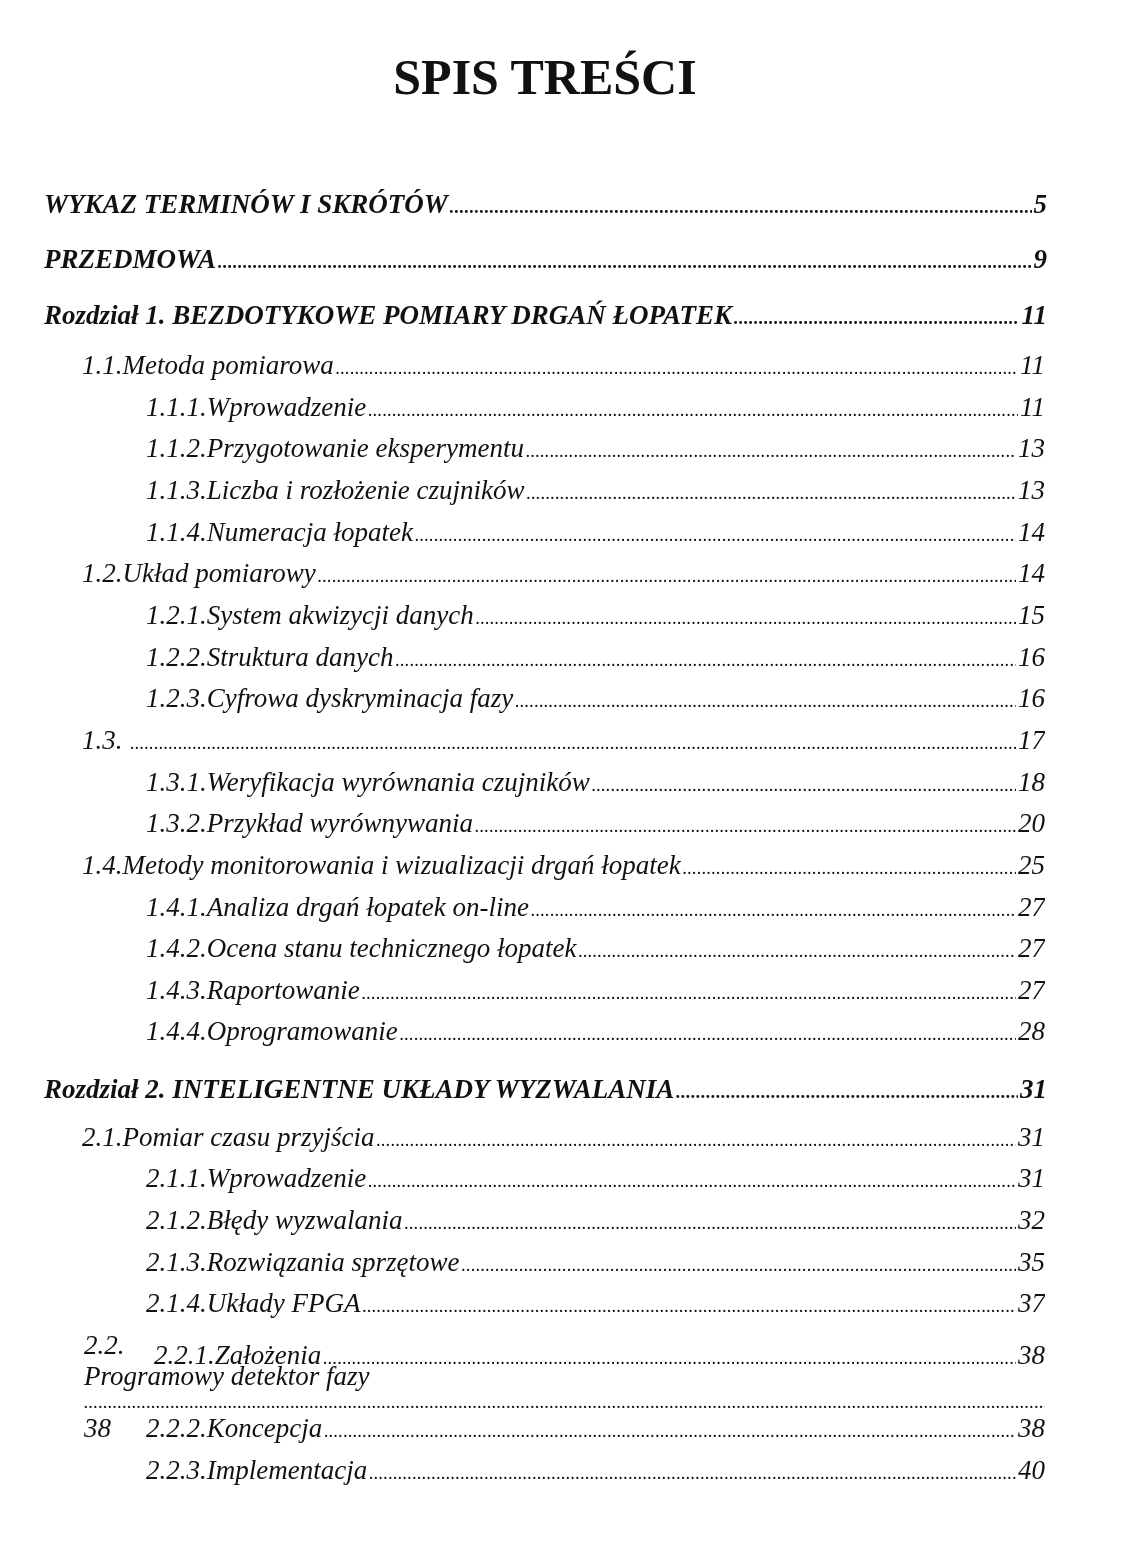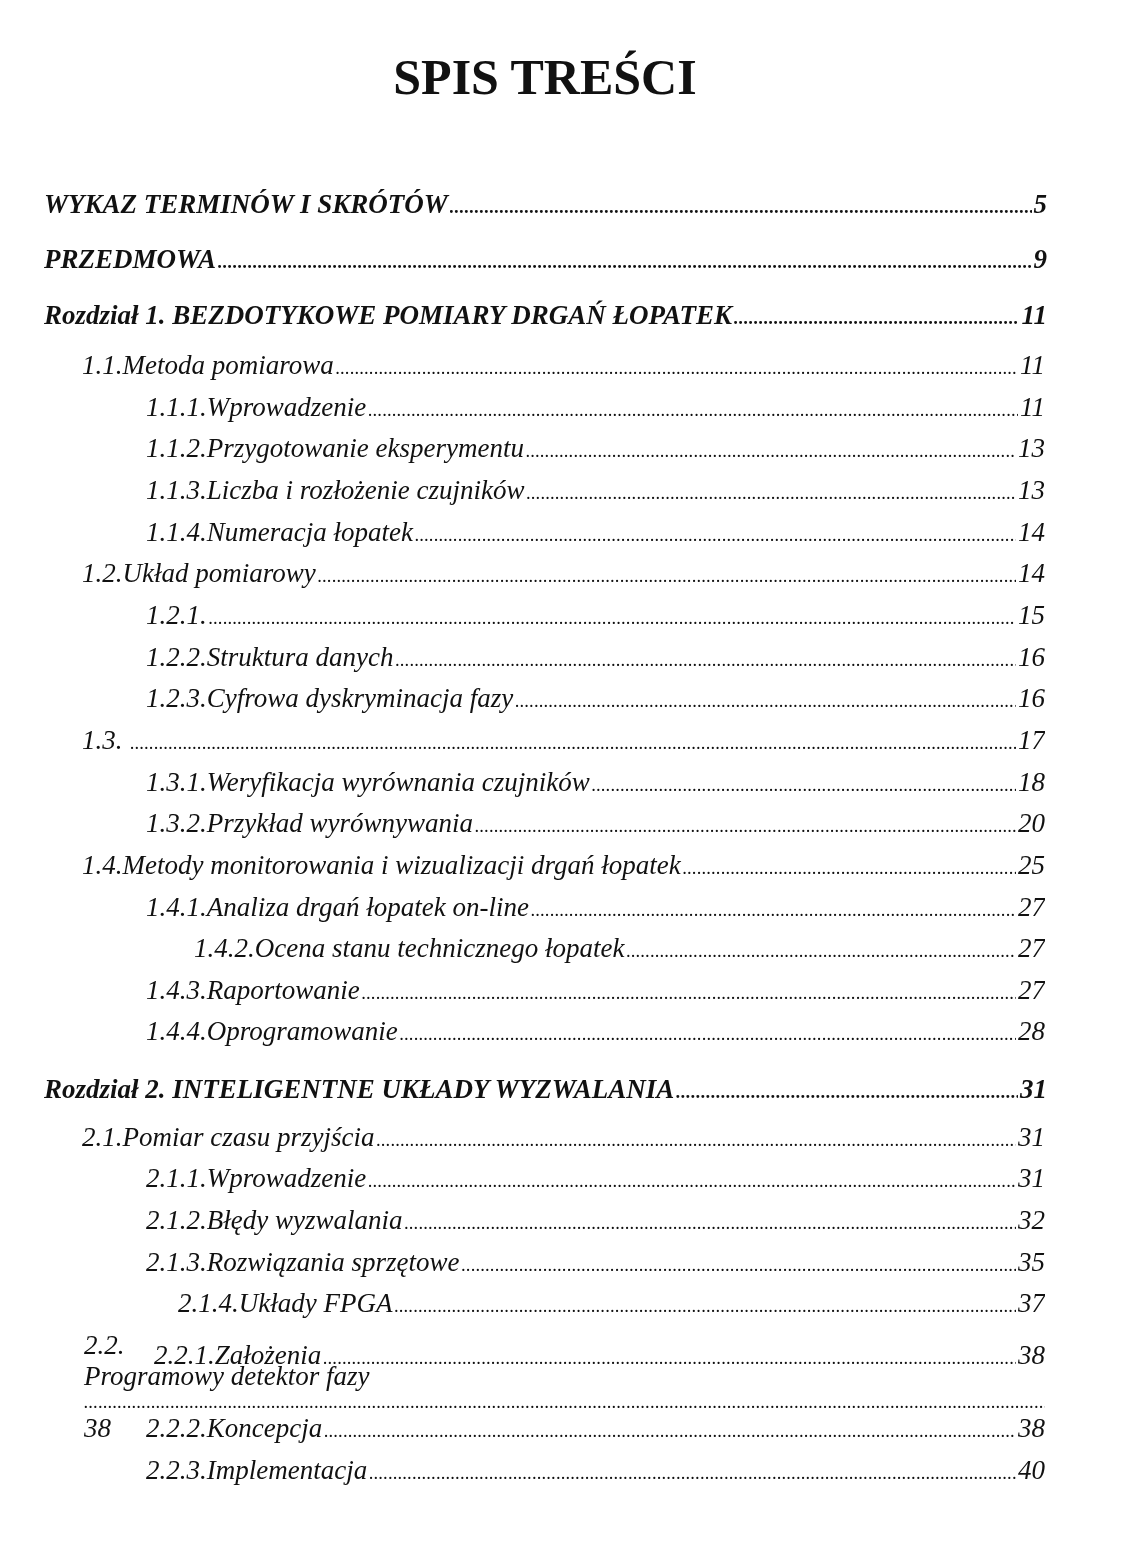--- a/index.html
+++ b/index.html
@@ -86,20 +86,21 @@
       <span class="page">14</span>
     </div>
     <div class="row lvl1" style="top: 558px;">
       <span class="num">1.2.</span>
       <span class="label">Układ pomiarowy</span>
       <span class="leader"></span>
       <span class="page">14</span>
     </div>
     <div class="row lvl2" style="top: 600px;">
       <span class="num">1.2.1.</span>
+      <span class="label">System akwizycji danych</span>
       <span class="leader"></span>
       <span class="page">15</span>
     </div>
     <div class="row lvl2" style="top: 642px;">
       <span class="num">1.2.2.</span>
       <span class="label">Struktura danych</span>
       <span class="leader"></span>
       <span class="page">16</span>
     </div>
     <div class="row lvl2" style="top: 683px;">
@@ -130,21 +131,21 @@
       <span class="label">Metody monitorowania i wizualizacji drgań łopatek</span>
       <span class="leader"></span>
       <span class="page">25</span>
     </div>
     <div class="row lvl2" style="top: 892px;">
       <span class="num">1.4.1.</span>
       <span class="label">Analiza drgań łopatek on-line</span>
       <span class="leader"></span>
       <span class="page">27</span>
     </div>
-    <div class="row lvl2" style="top: 933px; margin-left: 48px;">
+    <div class="row lvl2" style="top: 933px;">
       <span class="num">1.4.2.</span>
       <span class="label">Ocena stanu technicznego łopatek</span>
       <span class="leader"></span>
       <span class="page">27</span>
     </div>
     <div class="row lvl2" style="top: 975px;">
       <span class="num">1.4.3.</span>
       <span class="label">Raportowanie</span>
       <span class="leader"></span>
       <span class="page">27</span>
@@ -177,21 +178,21 @@
       <span class="label">Błędy wyzwalania</span>
       <span class="leader"></span>
       <span class="page">32</span>
     </div>
     <div class="row lvl2" style="top: 1247px;">
       <span class="num">2.1.3.</span>
       <span class="label">Rozwiązania sprzętowe</span>
       <span class="leader"></span>
       <span class="page">35</span>
     </div>
-    <div class="row lvl2" style="top: 1288px; margin-left: 32px;">
+    <div class="row lvl2" style="top: 1288px;">
       <span class="num">2.1.4.</span>
       <span class="label">Układy FPGA </span>
       <span class="leader"></span>
       <span class="page">37</span>
     </div>
     <div class="row lvl1" style="top: 1330px; flex-direction: column;">
       <span class="num">2.2.</span>
       <span class="label">Programowy detektor fazy </span>
       <span class="leader"></span>
       <span class="page">38</span>

